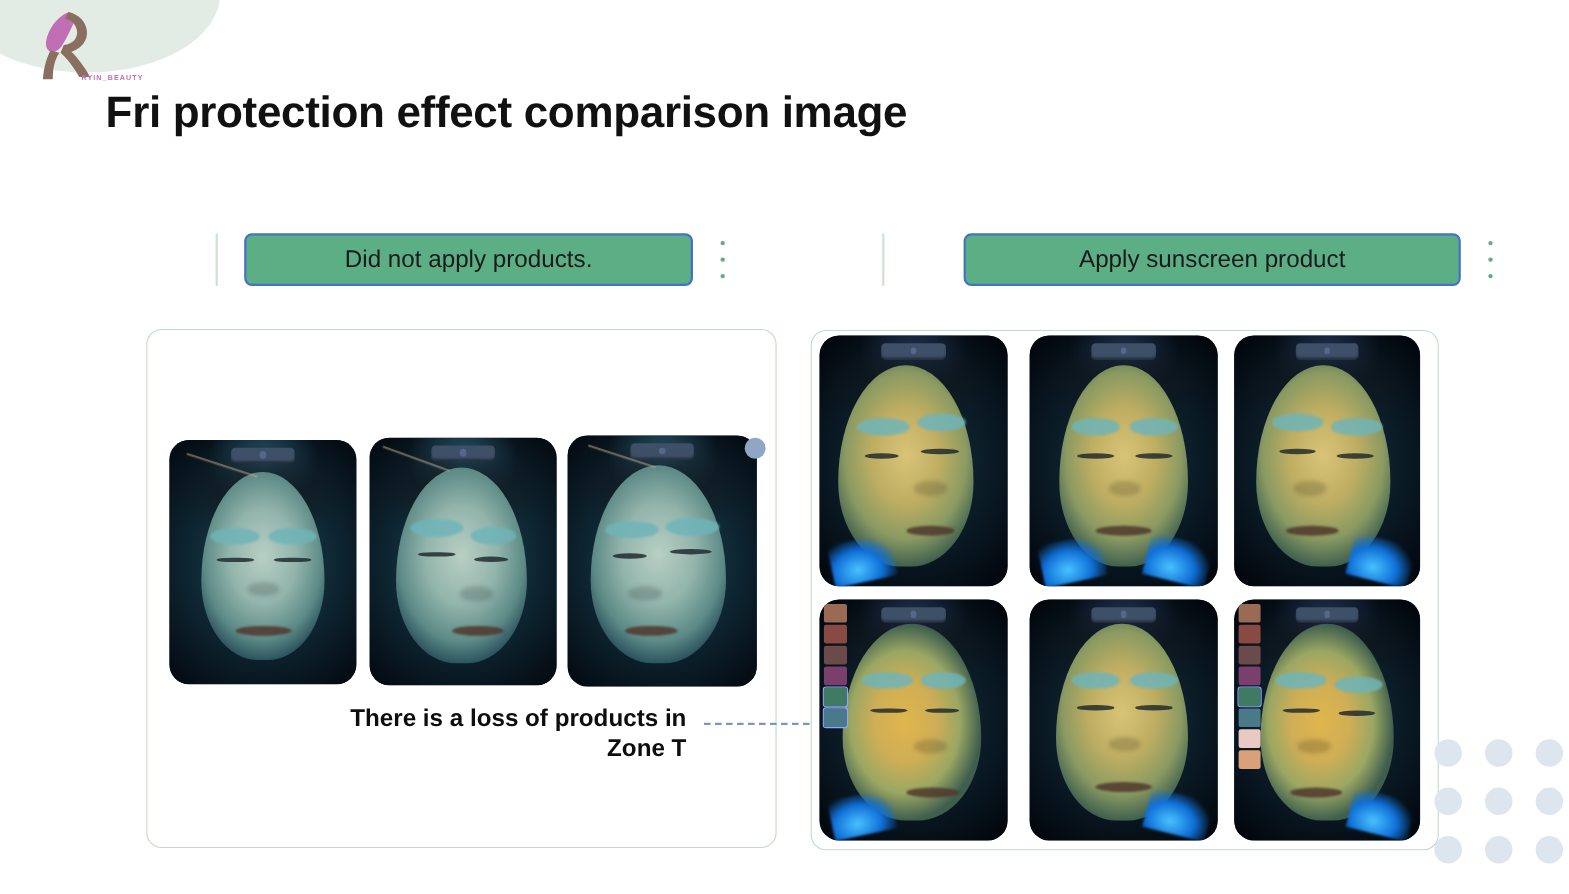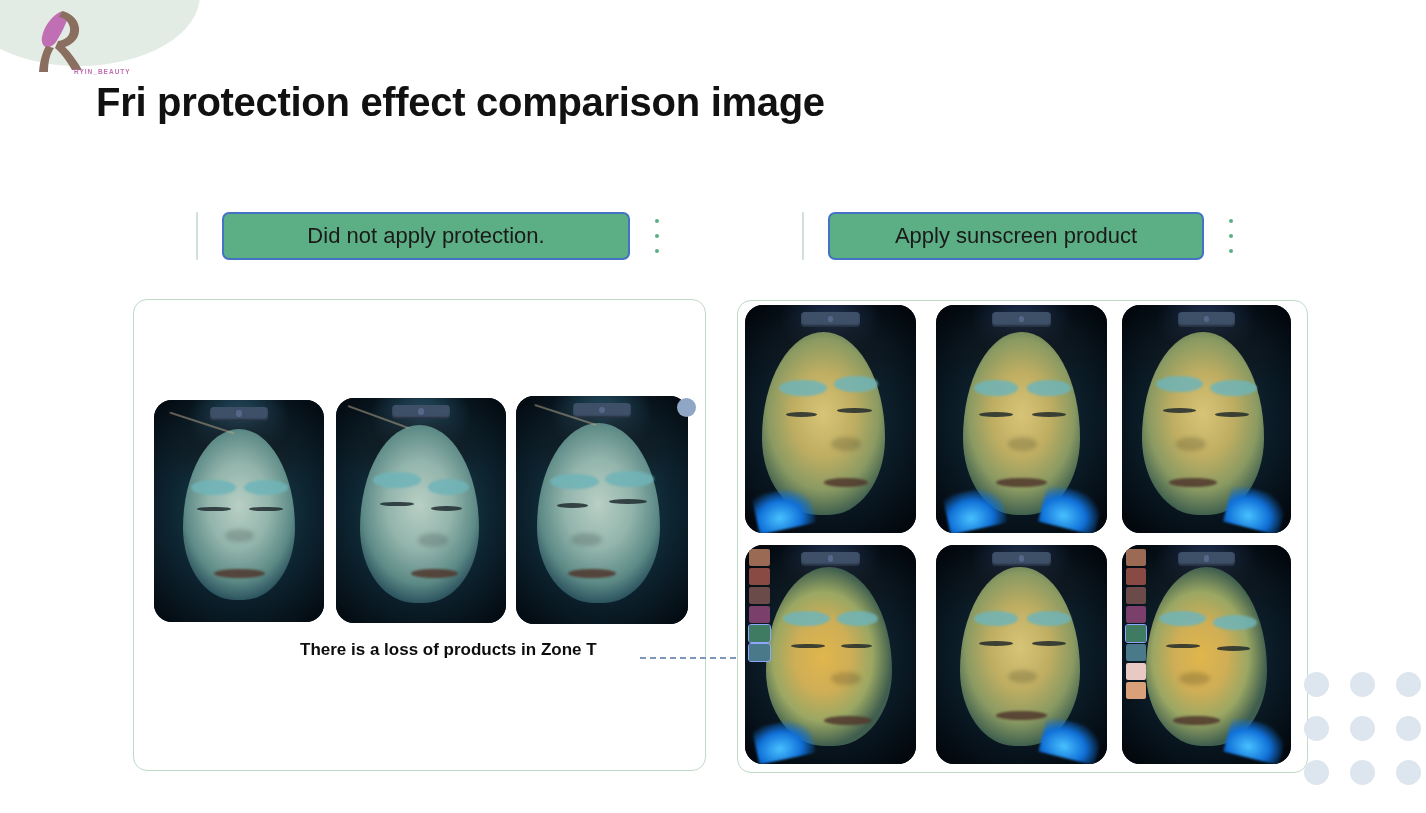--- a/index.html
+++ b/index.html
@@ -44,21 +44,21 @@
     background:#5cae84;
     border:2px solid #4472c4;
     border-radius:7px;
     height:48px;
     display:flex;align-items:center;justify-content:center;
     color:#1a1a1a;font-size:22px;
     padding:0 18px;
     box-sizing:border-box;
   }
   .pill-left{width:408px;}
-  .pill-right{width:376px;}
+  .pill-right{width:452px;margin-left:48px;}
   .kebab{
     margin-left:18px;width:18px;height:34px;
     display:flex;flex-direction:column;justify-content:space-between;
     align-items:center;
   }
   .kebab i{width:4px;height:4px;border-radius:50%;background:#5cae84;display:block;}
   
   .card{
     position:absolute;
     border:1.5px solid #bfdac6;
@@ -148,22 +148,22 @@
     width:12%;display:flex;flex-direction:column;gap:2px;
     z-index:5;
   }
   .thumbs .t{
     width:100%;height:17px;border-radius:2px;
     background:#8a5f52;
   }
   .thumbs .t.sel{outline:1.5px solid #8fa6ff;}
   
   .caption{
-    position:absolute;left:300px;top:640px;width:306px;
-    text-align:left;font-size:17px;font-weight:bold;
+    position:absolute;left:318px;top:640px;width:306px;
+    text-align:right;font-size:22px;font-weight:bold;
     color:#0d0d0d;line-height:1.22;
   }
   
   .dash{
     position:absolute;left:640px;top:657px;width:246px;height:0;
     border-top:2px dashed #7f95bd;
   }
   
   .accent-dot{
     position:absolute;left:677px;top:398px;width:19px;height:19px;
@@ -192,21 +192,21 @@
     <path d="M38 5 C47 7 54 13 55 22 C56 31 50 38 41 41 C47 47 53 55 58 64
              L48 64 C43 55 37 47 31 42 L34 35 C42 34 47 29 46 22 C45 16 41 12 35 11 Z" fill="#8a6f60"></path>
   </svg>
   <div class="logo-word">RYIN_BEAUTY</div>
 </div>
 
 <div class="title">Fri protection effect comparison image</div>
 
 <div class="hdr hdr-left">
   <div class="tick"></div>
-  <div class="pill pill-left">Did not apply protection.</div>
+  <div class="pill pill-left">Did not apply products.</div>
   <div class="kebab">
     <i></i>
       <i></i>
       <i></i>
   </div>
 </div>
 
 <div class="hdr hdr-right">
   <div class="tick"></div>
   <div class="pill pill-right">Apply sunscreen product</div>

